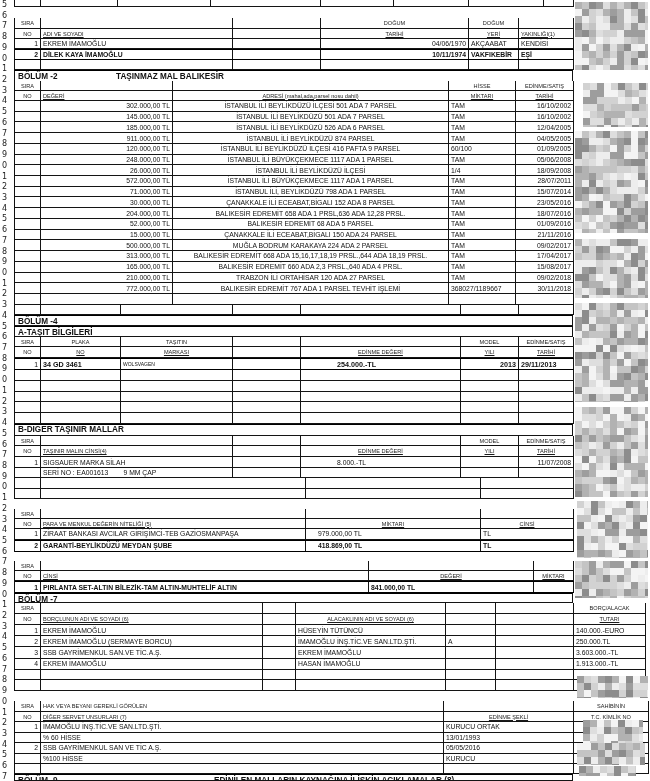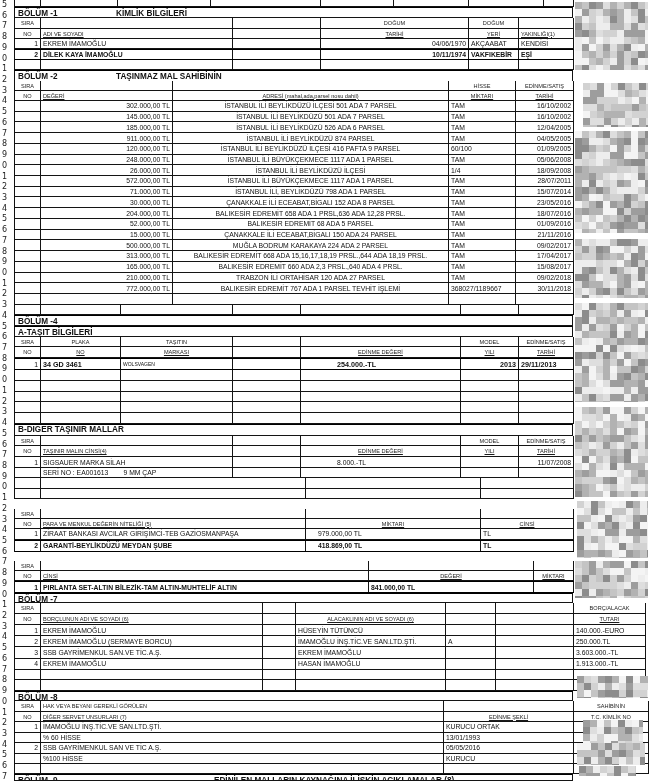--- a/index.html
+++ b/index.html
@@ -145,24 +145,20 @@
         <div class="cell"></div>
         <div class="cell"></div>
         <div class="cell"></div>
         <div class="cell"></div>
         <div class="cell"></div>
         <div class="cell"></div>
         <div class="cell"></div>
     </div>
   </div>
 
-  <div class="tr" style="top:7px;height:11px;">
-    <span class="lab">BÖLÜM -1</span>
-    <span class="sub" style="left:101px;">KİMLİK BİLGİLERİ</span>
-  </div>
   <div class="sec" style="top:18px;">
     <div class="r b1c hd x11">
       <div class="cell ac">SIRA</div>
       <div class="cell"></div>
       <div class="cell"></div>
       <div class="cell ac">DOĞUM</div>
       <div class="cell ac">DOĞUM</div>
       <div class="cell"></div>
     </div>
     <div class="r b1c hd x10">
@@ -194,21 +190,21 @@
         <div class="cell"></div>
         <div class="cell"></div>
         <div class="cell"></div>
         <div class="cell"></div>
         <div class="cell"></div>
     </div>
   </div>
 
   <div class="tr" style="top:70px;height:29px;">
     <span class="lab">BÖLÜM -2</span>
-    <span class="sub" style="left:101px;">TAŞINMAZ MAL SAHİBİNİN</span>
+    <span class="sub" style="left:101px;">TAŞINMAZ MAL BALIKESİR</span>
   </div>
   <div class="sec" style="top:81px;">
     <div class="r b2c hd x10">
       <div class="cell ac">SIRA</div>
       <div class="cell"></div>
       <div class="cell"></div>
       <div class="cell ac">HİSSE</div>
       <div class="cell ac">EDİNME/SATIŞ</div>
     </div>
     <div class="r b2c hd x10">
@@ -619,23 +615,20 @@
         <div class="cell"></div>
         <div class="cell"></div>
         <div class="cell"></div>
         <div class="cell"></div>
         <div class="cell"></div>
         <div class="cell"></div>
         <div class="cell"></div>
       </div>
   </div>
 
-  <div class="tr" style="top:691px;height:10px;">
-    <span class="lab">BÖLÜM -8</span>
-  </div>
   <div class="sec" style="top:701px;">
     <div class="r b8c hd x11">
       <div class="cell ac">SIRA</div>
       <div class="cell">HAK VEYA BEYANI GEREKLİ GÖRÜLEN</div>
       <div class="cell"></div>
       <div class="cell ac">SAHİBİNİN</div>
     </div>
     <div class="r b8c hd x10">
       <div class="cell ac">NO</div>
       <div class="cell u">DİĞER SERVET UNSURLARI (7)</div>

